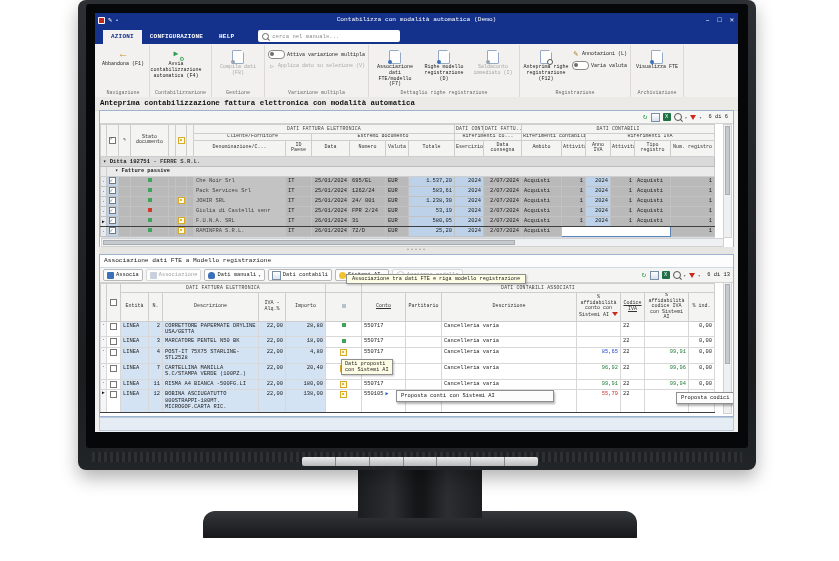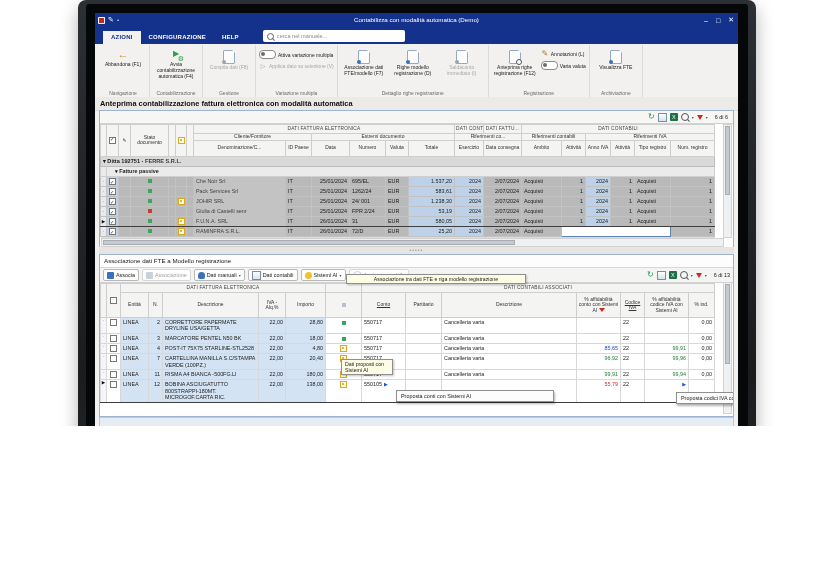--- a/index.html
+++ b/index.html
@@ -1,17 +1,17 @@
 <!DOCTYPE html>
 <html><head>
 <meta charset="utf-8">
 <style>
   html,body{margin:0;padding:0;background:#ffffff;}
   body{width:839px;height:561px;font-family:"Liberation Sans",sans-serif;-webkit-font-smoothing:antialiased;}
-  .stage{position:relative;width:839px;height:426px;overflow:hidden;}
+  .stage{position:relative;width:839px;height:538px;overflow:hidden;font-family:Liberation Mono, monospace;}
 
   
   .monitor-shadow{position:absolute;left:185px;top:542px;width:470px;height:16px;
     background:radial-gradient(ellipse at center,rgba(0,0,0,.28),rgba(0,0,0,0) 70%);}
   .monitor-base{position:absolute;left:203px;top:511px;width:434px;height:37px;border-radius:12px;
     background:linear-gradient(#34373b,#17191b 70%,#101214);}
   .monitor-neck{position:absolute;left:358px;top:466px;width:124px;height:52px;
     background:linear-gradient(90deg,#1b1d1f,#2c2f32 28%,#141617 47%,#141617 53%,#2c2f32 72%,#1b1d1f);}
   .monitor-body{position:absolute;left:78px;top:0;width:678px;height:470px;border-radius:8px;
     background:linear-gradient(#2c2f33,#1a1c1e 80%,#222528);box-shadow:0 8px 18px rgba(0,0,0,.30);}

